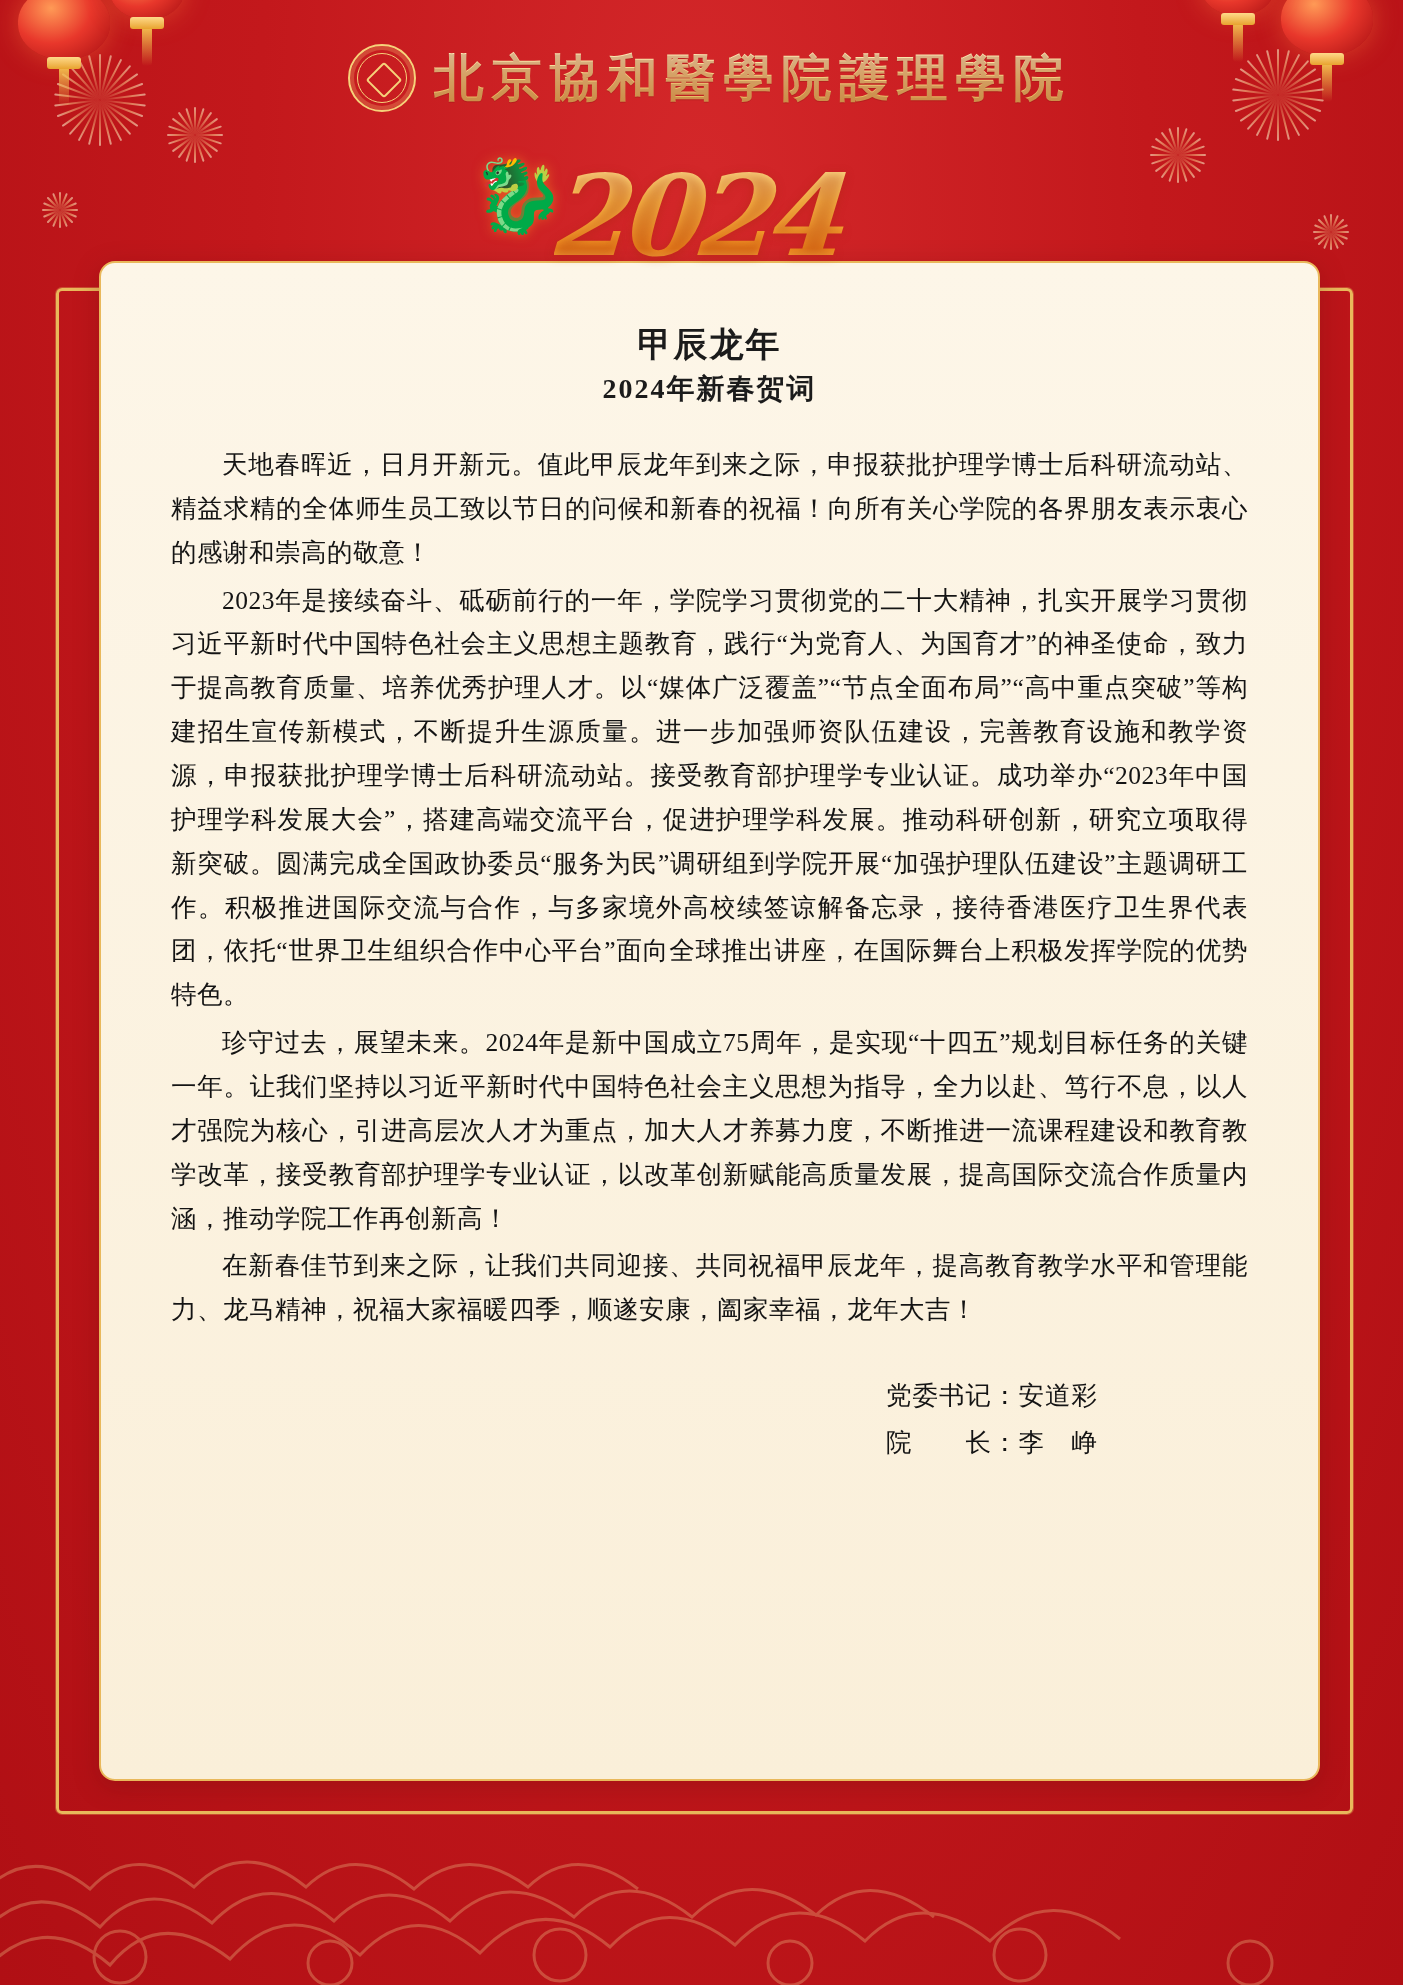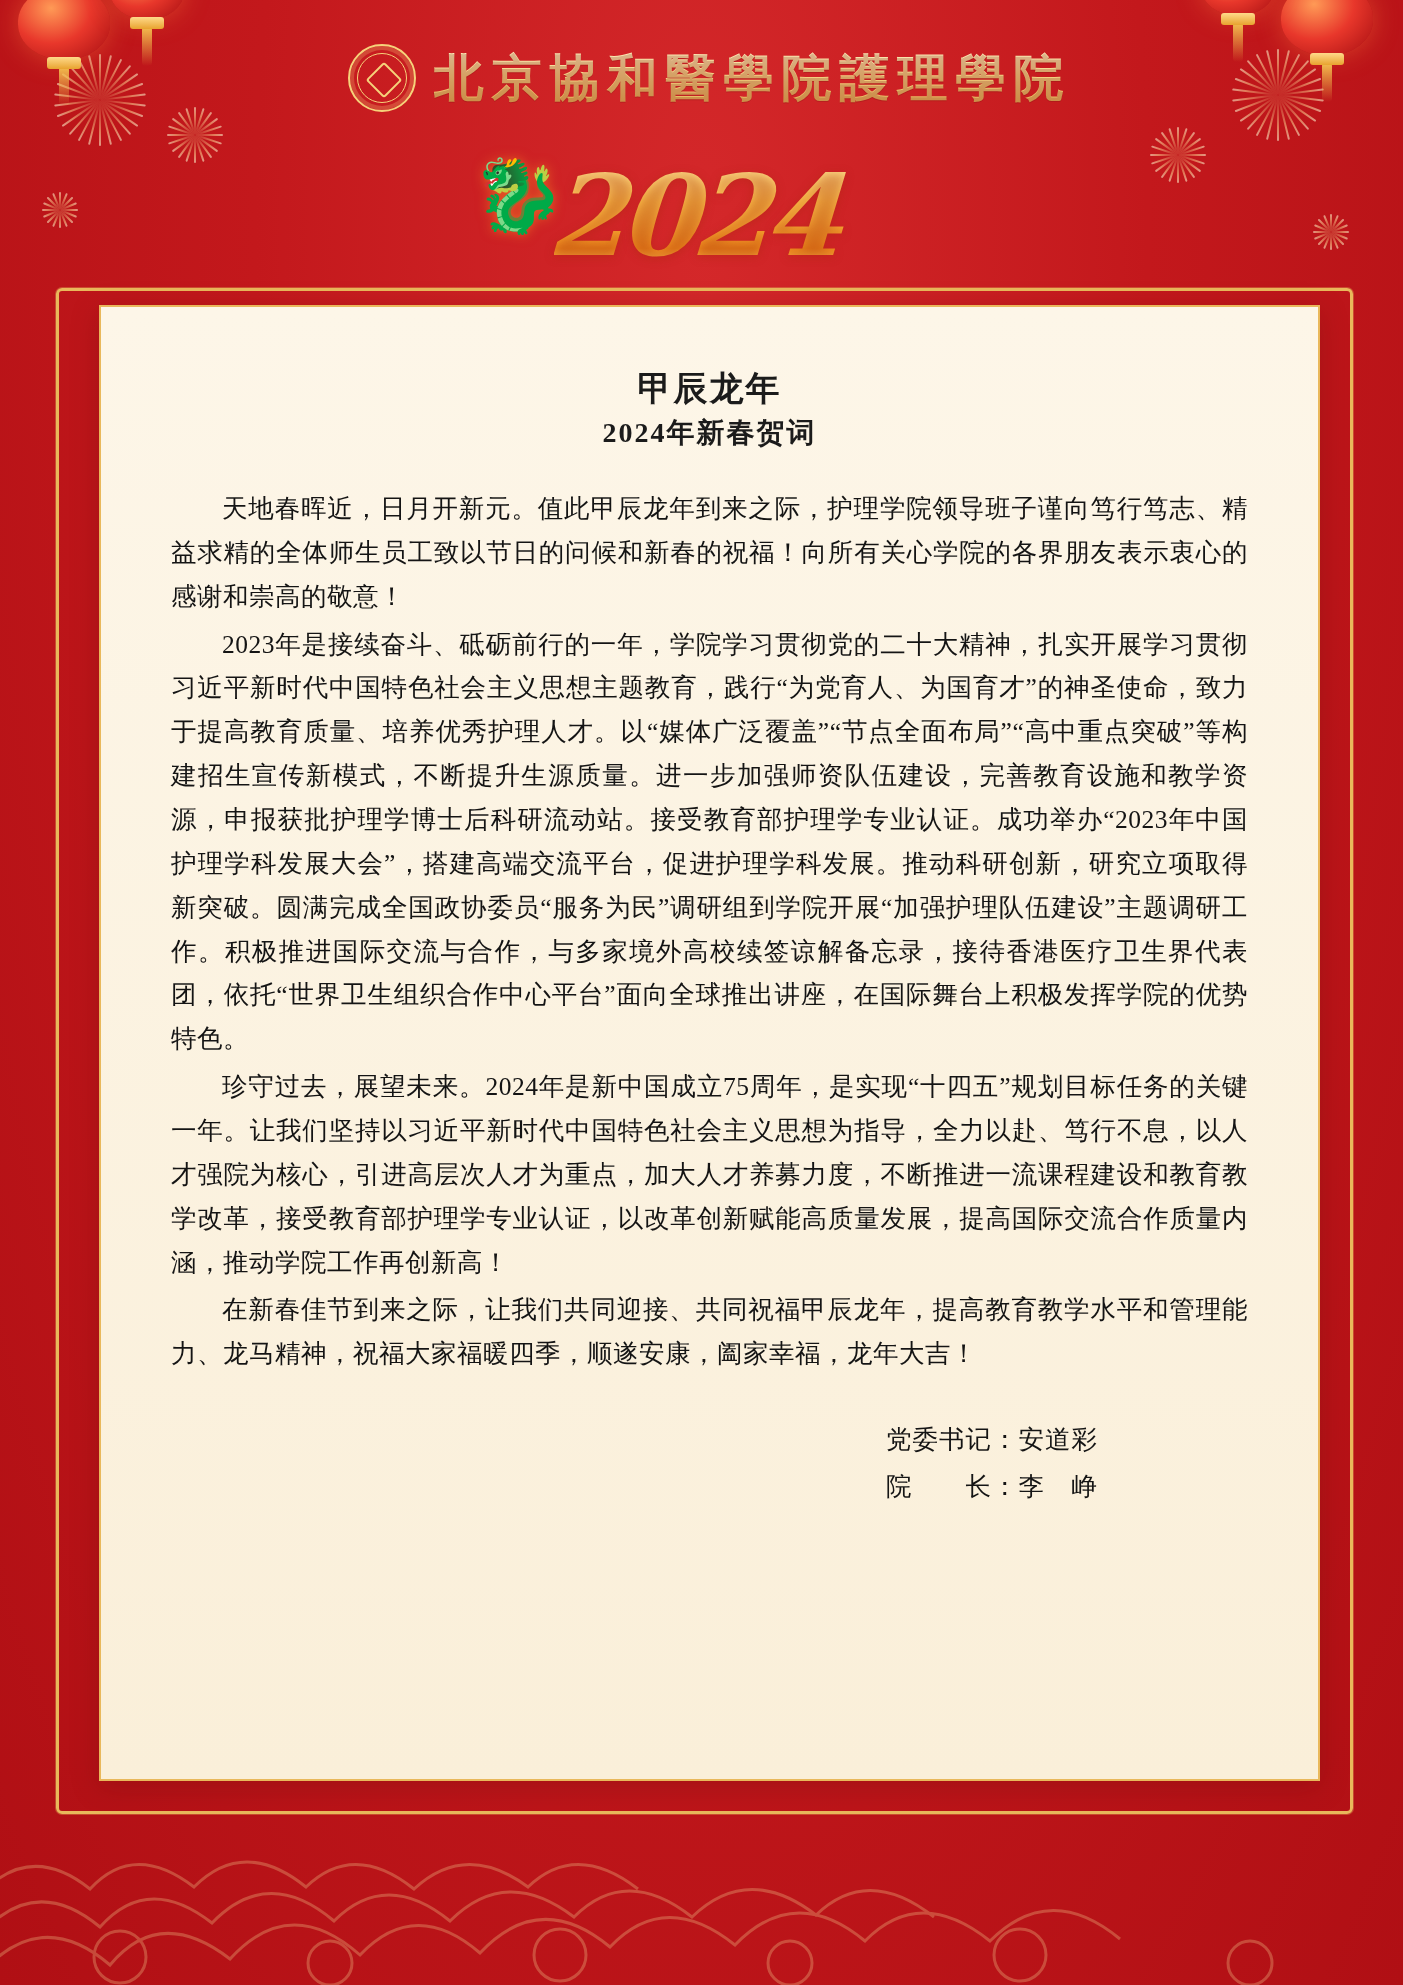--- a/index.html
+++ b/index.html
@@ -178,24 +178,23 @@
     z-index: 5;
   }
   .frame-inner {
     position: absolute;
     left: 40px;
     top: -30px;
     right: 30px;
     bottom: 30px;
     background: linear-gradient(#fdf6e8, #faefd9);
     border: 2px solid #e9b85b;
-    border-radius: 0;
+    border-radius: 16px;
     box-shadow: 0 6px 26px rgba(90,10,10,.25);
     overflow: hidden;
-    margin-top: 44px;
   }
   .paper {
     padding: 58px 70px 40px 70px;
     height: calc(100% - 98px);
     box-sizing: border-box;
   }
 
   .title {
     text-align: center;
     color: #1b1b1b;
@@ -398,21 +397,21 @@
   <div class="frame">
     <div class="frame-inner">
       <div class="paper">
 
         <div class="title">
           <span class="l1">甲辰龙年</span>
           <span class="l2">2024年新春贺词</span>
         </div>
 
         <div class="body-text">
-          <p>天地春晖近，日月开新元。值此甲辰龙年到来之际，护理学院领导班子谨向笃行笃志、精益求精的全体师生员工致以节日的问候和新春的祝福！向所有关心学院的各界朋友表示衷心的感谢和崇高的敬意！</p>
+          <p>天地春晖近，日月开新元。值此甲辰龙年到来之际，申报获批护理学博士后科研流动站、精益求精的全体师生员工致以节日的问候和新春的祝福！向所有关心学院的各界朋友表示衷心的感谢和崇高的敬意！</p>
           <p>2023年是接续奋斗、砥砺前行的一年，学院学习贯彻党的二十大精神，扎实开展学习贯彻习近平新时代中国特色社会主义思想主题教育，践行“为党育人、为国育才”的神圣使命，致力于提高教育质量、培养优秀护理人才。以“媒体广泛覆盖”“节点全面布局”“高中重点突破”等构建招生宣传新模式，不断提升生源质量。进一步加强师资队伍建设，完善教育设施和教学资源，申报获批护理学博士后科研流动站。接受教育部护理学专业认证。成功举办“2023年中国护理学科发展大会”，搭建高端交流平台，促进护理学科发展。推动科研创新，研究立项取得新突破。圆满完成全国政协委员“服务为民”调研组到学院开展“加强护理队伍建设”主题调研工作。积极推进国际交流与合作，与多家境外高校续签谅解备忘录，接待香港医疗卫生界代表团，依托“世界卫生组织合作中心平台”面向全球推出讲座，在国际舞台上积极发挥学院的优势特色。</p>
           <p>珍守过去，展望未来。2024年是新中国成立75周年，是实现“十四五”规划目标任务的关键一年。让我们坚持以习近平新时代中国特色社会主义思想为指导，全力以赴、笃行不息，以人才强院为核心，引进高层次人才为重点，加大人才养募力度，不断推进一流课程建设和教育教学改革，接受教育部护理学专业认证，以改革创新赋能高质量发展，提高国际交流合作质量内涵，推动学院工作再创新高！</p>
           <p>在新春佳节到来之际，让我们共同迎接、共同祝福甲辰龙年，提高教育教学水平和管理能力、龙马精神，祝福大家福暖四季，顺遂安康，阖家幸福，龙年大吉！</p>
         </div>
 
         <div class="signature">
           <div>党委书记：安道彩</div>
           <div>院　　长：李　峥</div>
         </div>
 

